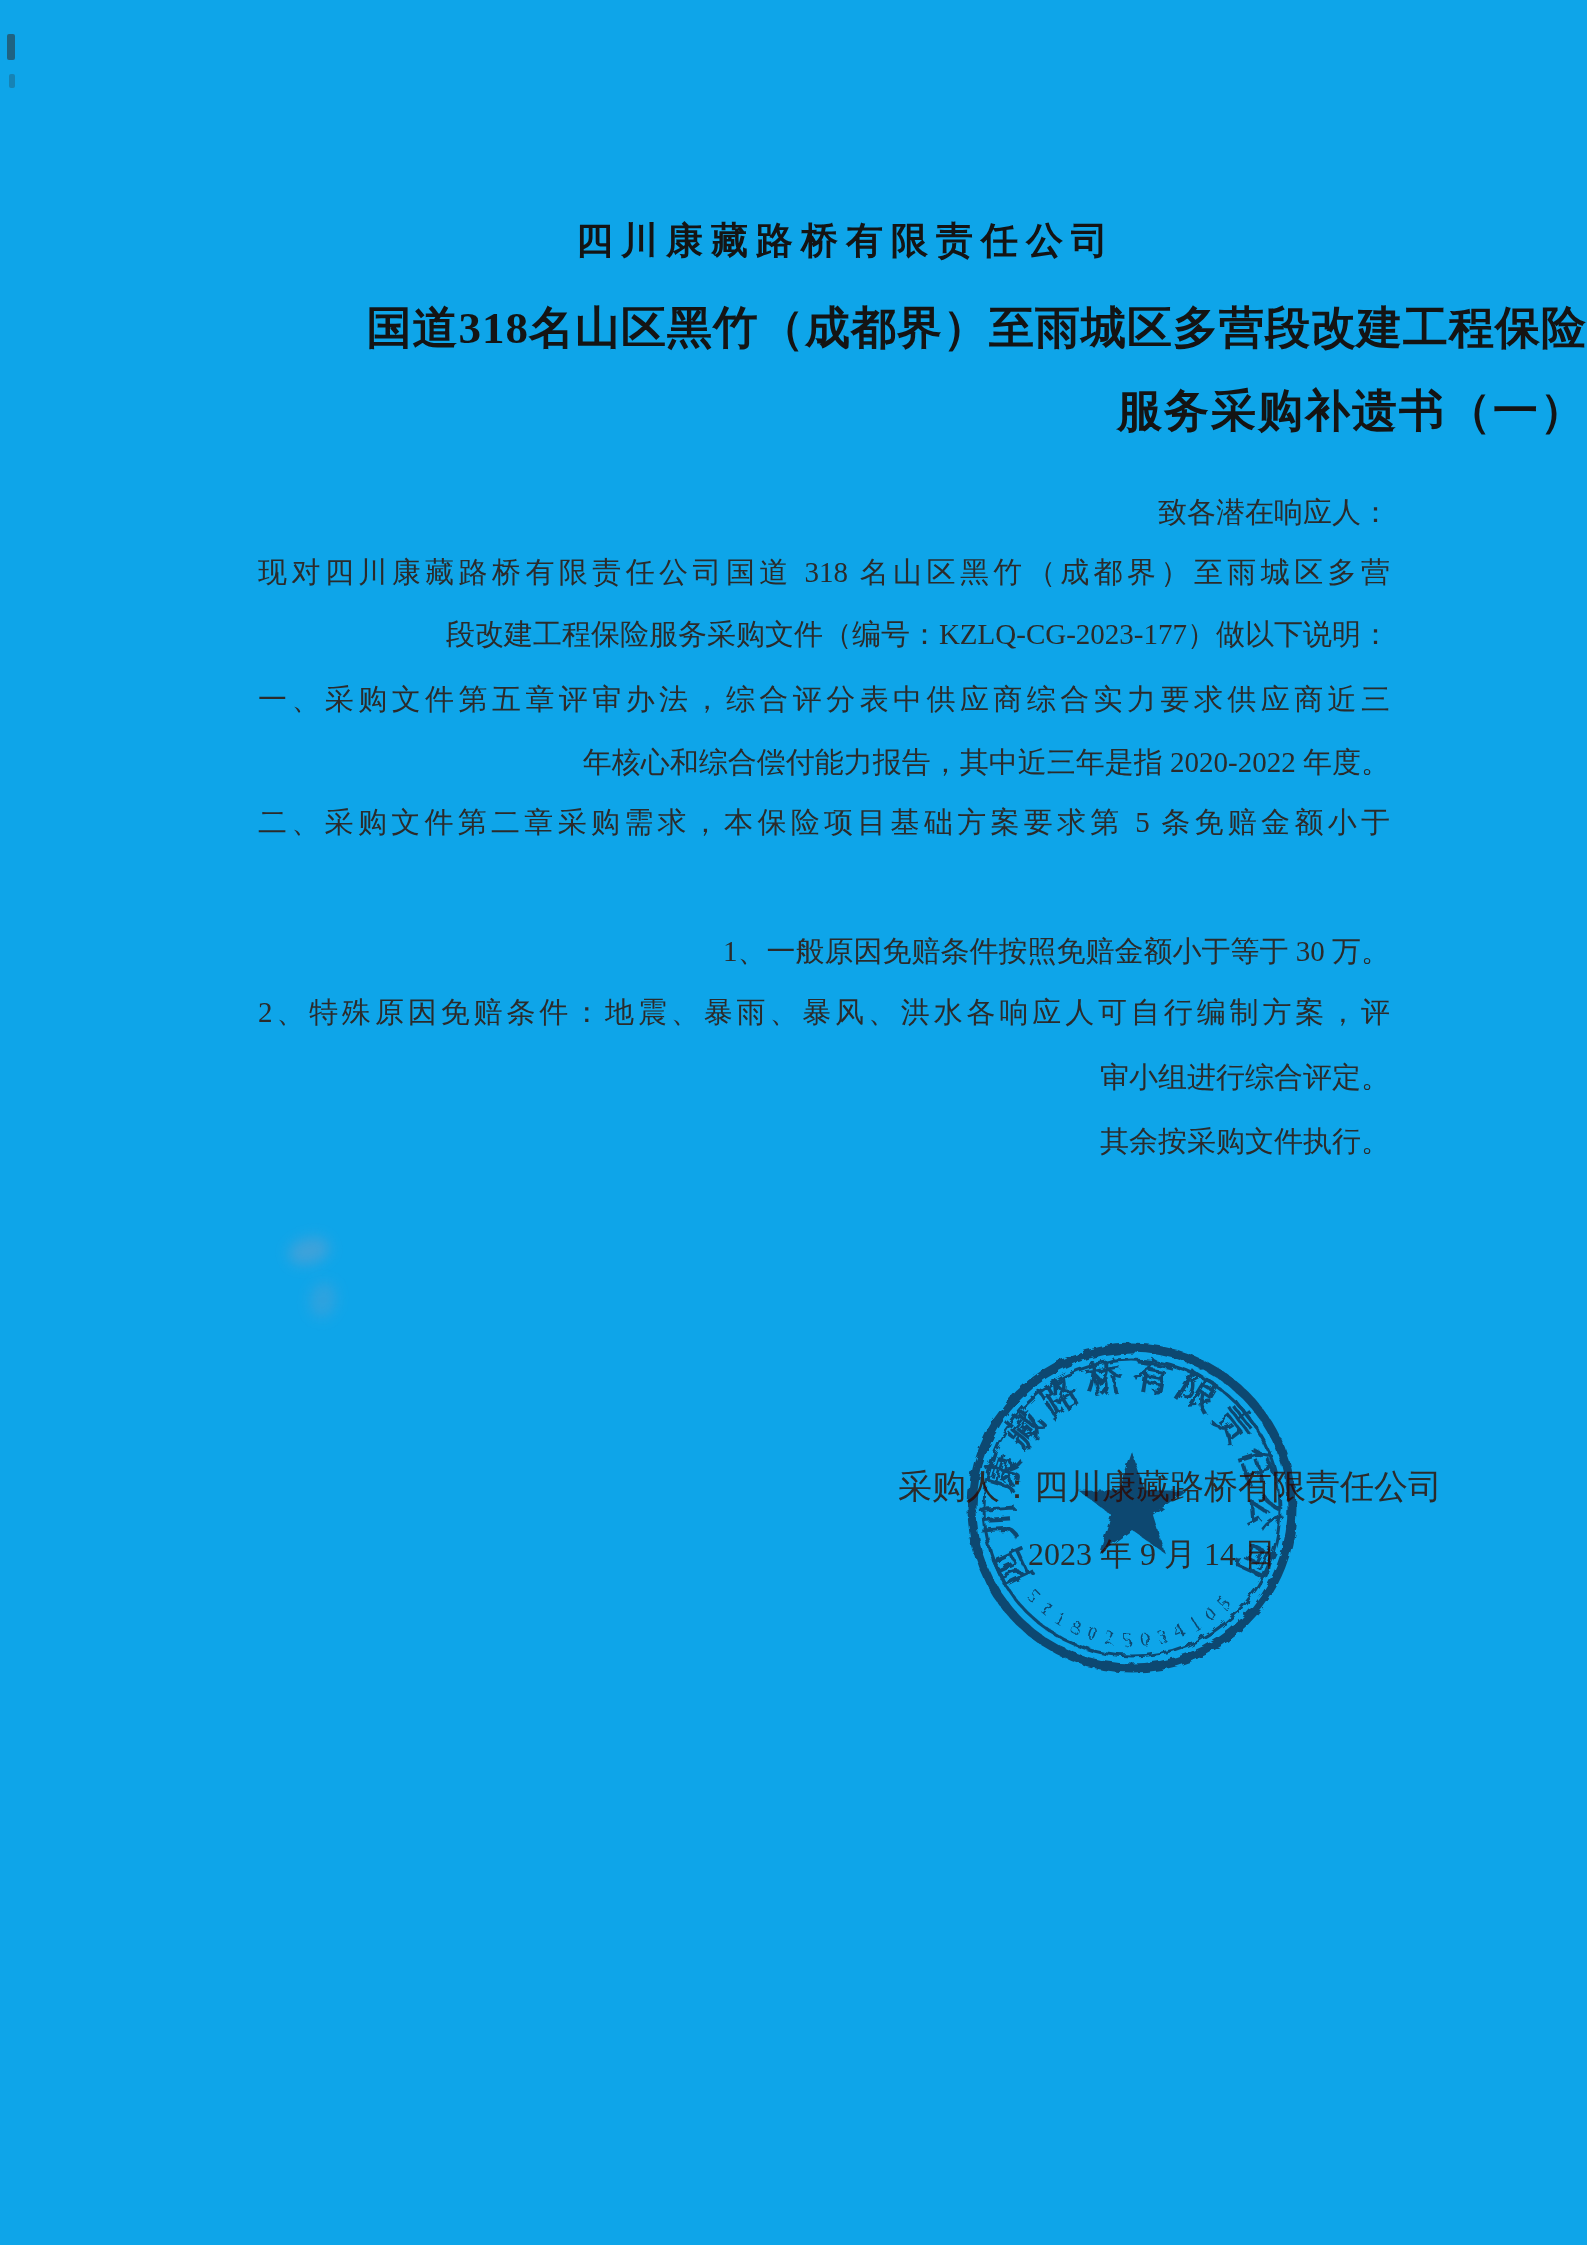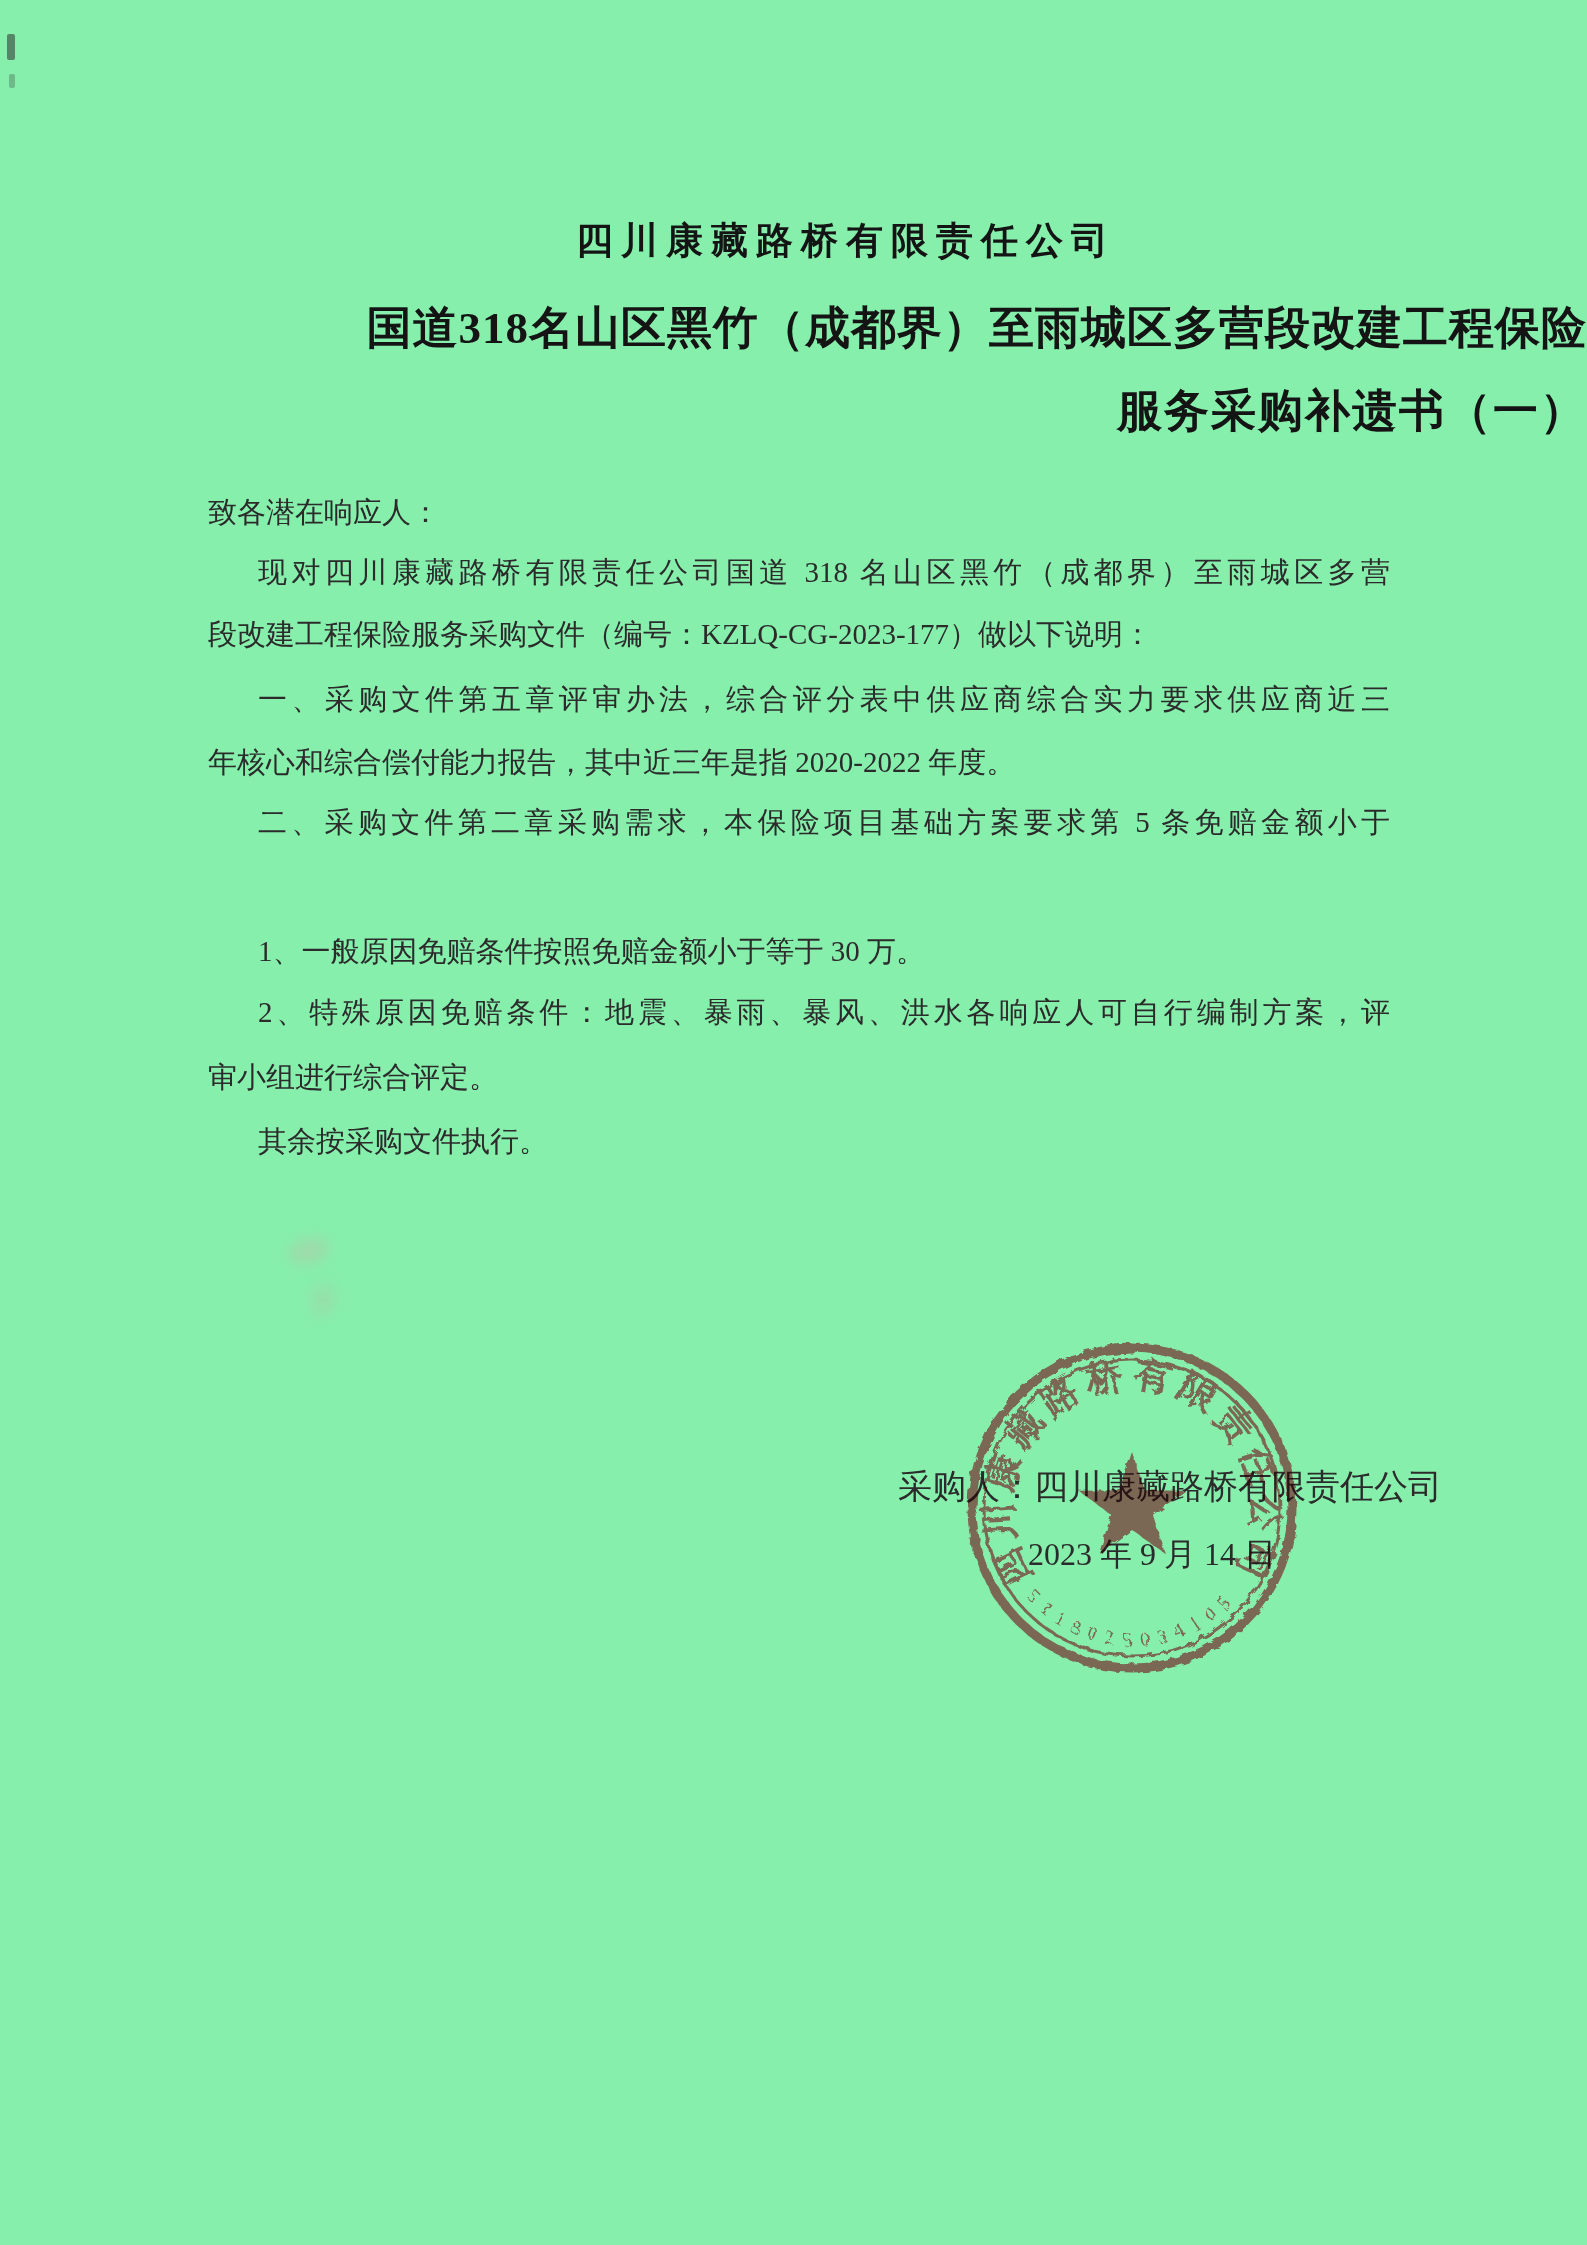--- a/index.html
+++ b/index.html
@@ -1,34 +1,34 @@
 <!DOCTYPE html>
 <html><head>
 <meta charset="utf-8">
 <style>
   html,body{margin:0;padding:0;background:#e8e8e8;}
   .page{
     position:relative;
     width:1587px;height:2245px;
     margin:0 auto;
-    background:#86efac;
+    background:#0ea5e9;
     font-family:"Liberation Serif","DejaVu Serif",serif;
     color:#262626;
     overflow:hidden;
   }
   
   .h1{position:absolute;top:220px;left:105px;right:0;text-align:center;
       font-size:37px;line-height:42px;font-weight:700;letter-spacing:8px;color:#141414;}
   .h2{position:absolute;top:303px;left:105px;right:0;text-align:right;
       font-size:45px;line-height:50px;font-weight:700;letter-spacing:1px;color:#141414;}
   .h3{position:absolute;top:386px;left:105px;right:0;text-align:right;
       font-size:45px;line-height:50px;font-weight:700;letter-spacing:2px;color:#141414;}
   
   .bline{position:absolute;left:208px;width:1182px;
-         font-size:29px;line-height:35px;color:#2b2b2b;white-space:nowrap;}
+         font-size:29px;line-height:35px;color:#2b2b2b;white-space:nowrap;text-align:right;}
   .ind{padding-left:50px;box-sizing:border-box;}
   .stretch{white-space:normal;text-align:justify;text-align-last:justify;}
   
   .sig{position:absolute;left:898px;top:1468px;font-size:34px;line-height:38px;
        color:#2b2b2b;white-space:nowrap;}
   .date{position:absolute;left:1028px;top:1536px;font-size:32px;line-height:37px;
         color:#2b2b2b;white-space:nowrap;}
   
   .seal{position:absolute;left:952px;top:1328px;width:360px;height:360px;
         mix-blend-mode:multiply;opacity:.82;}

